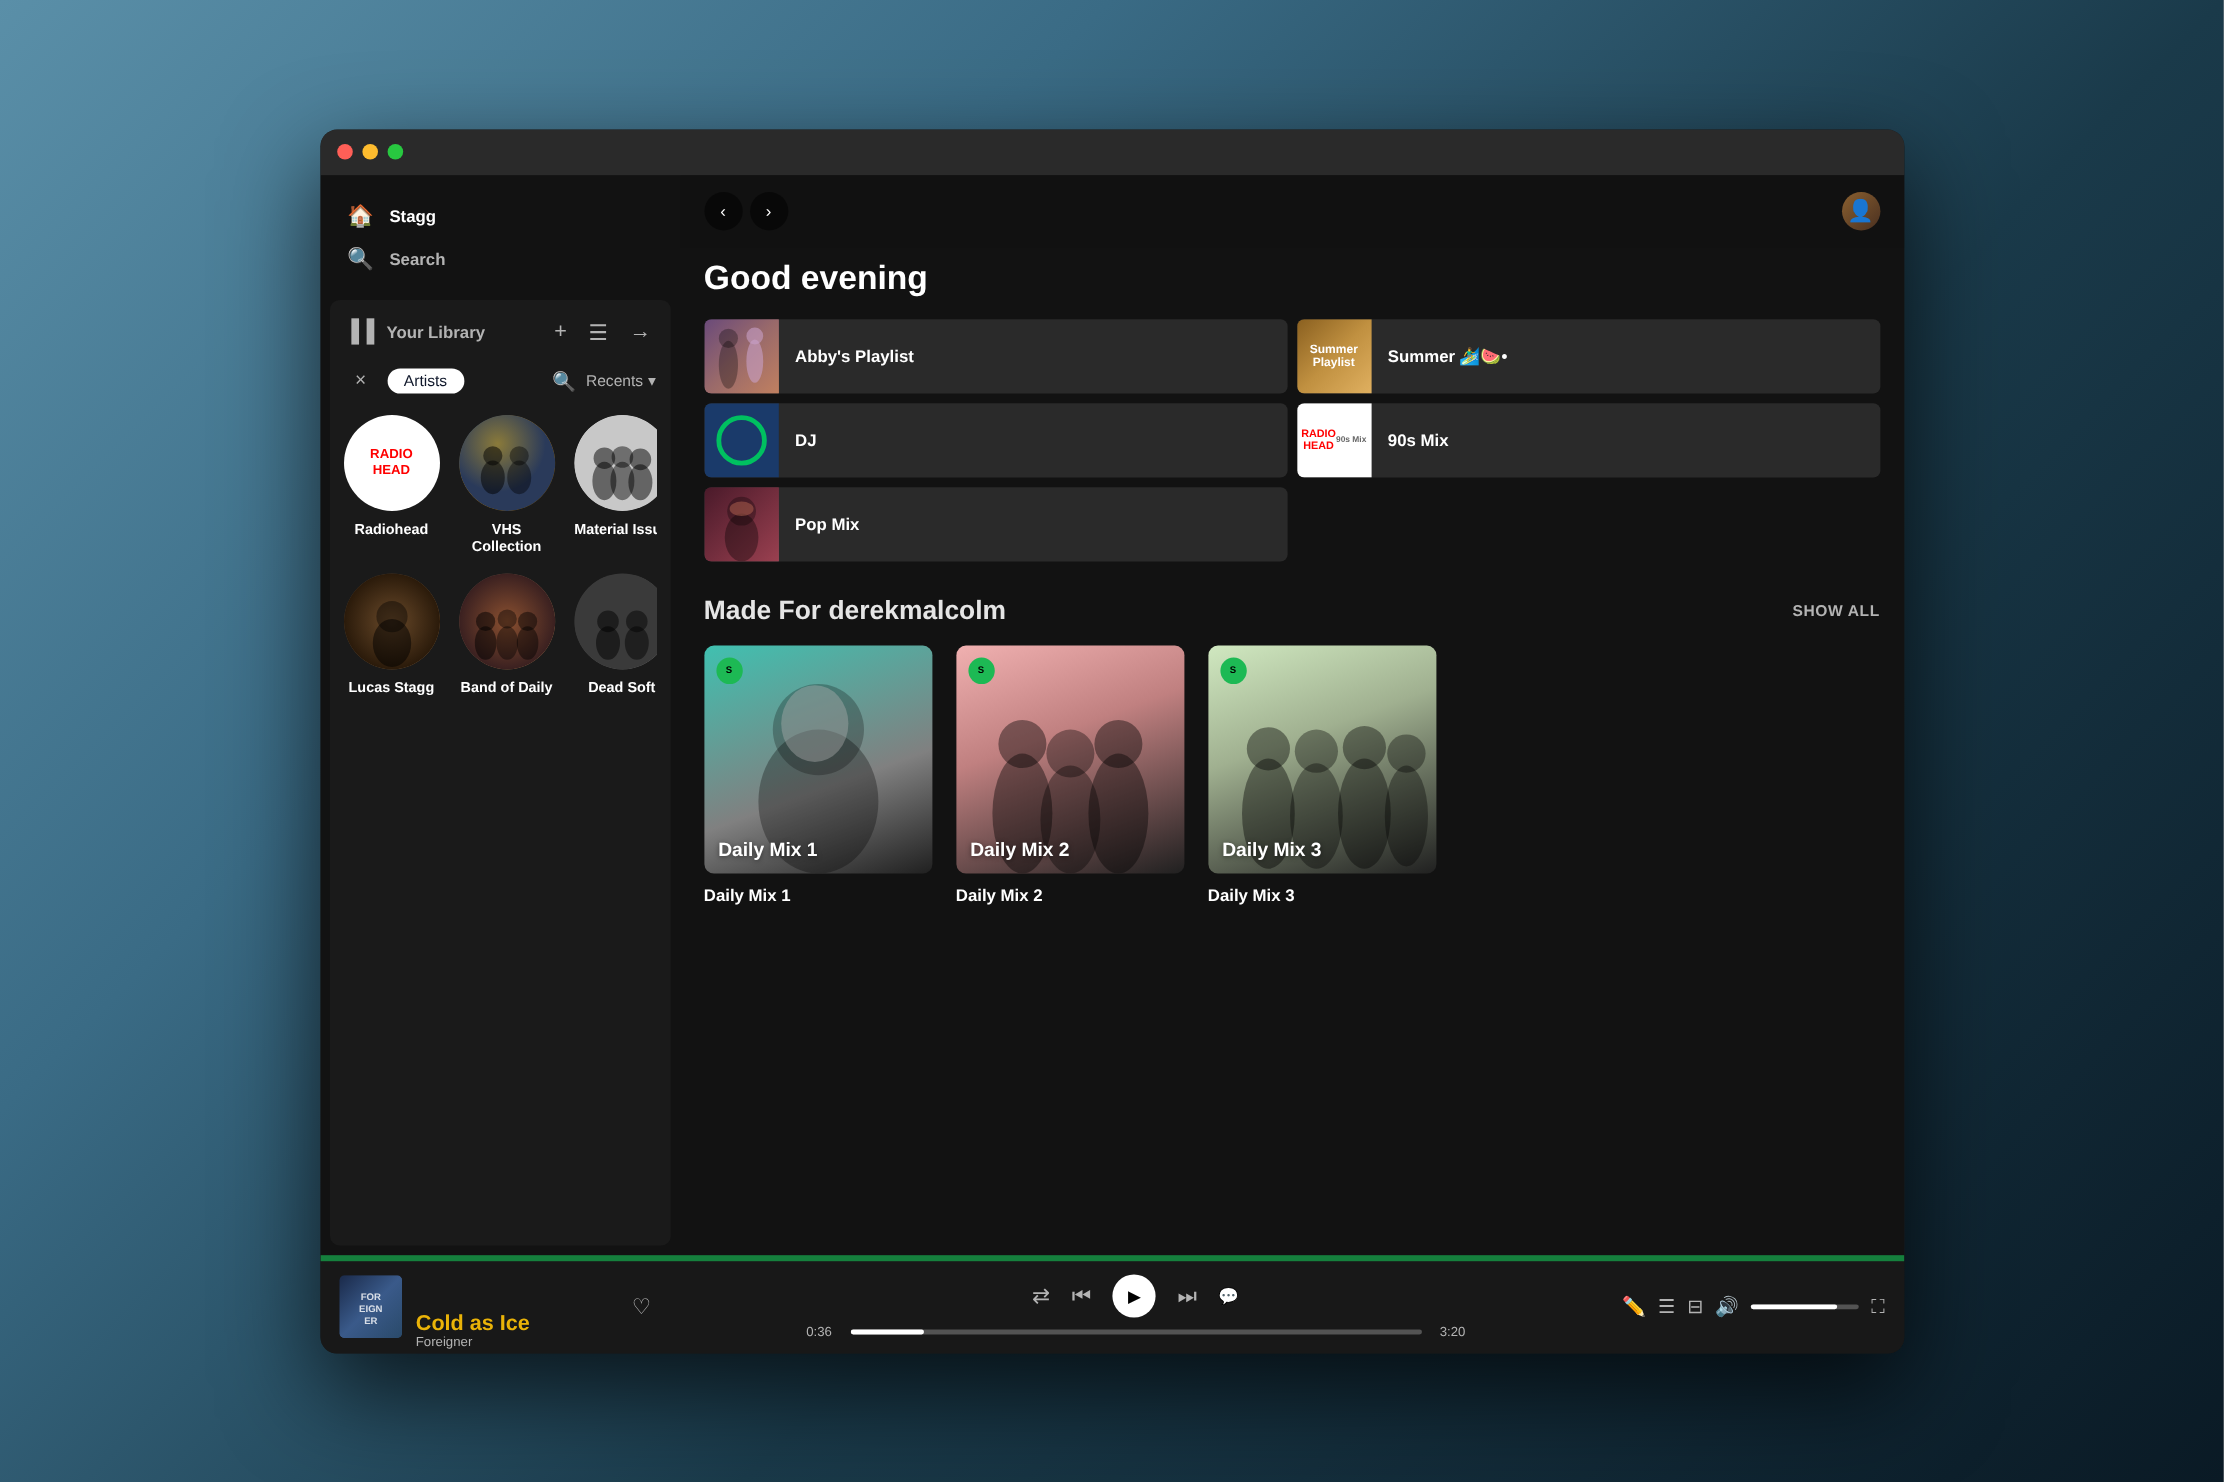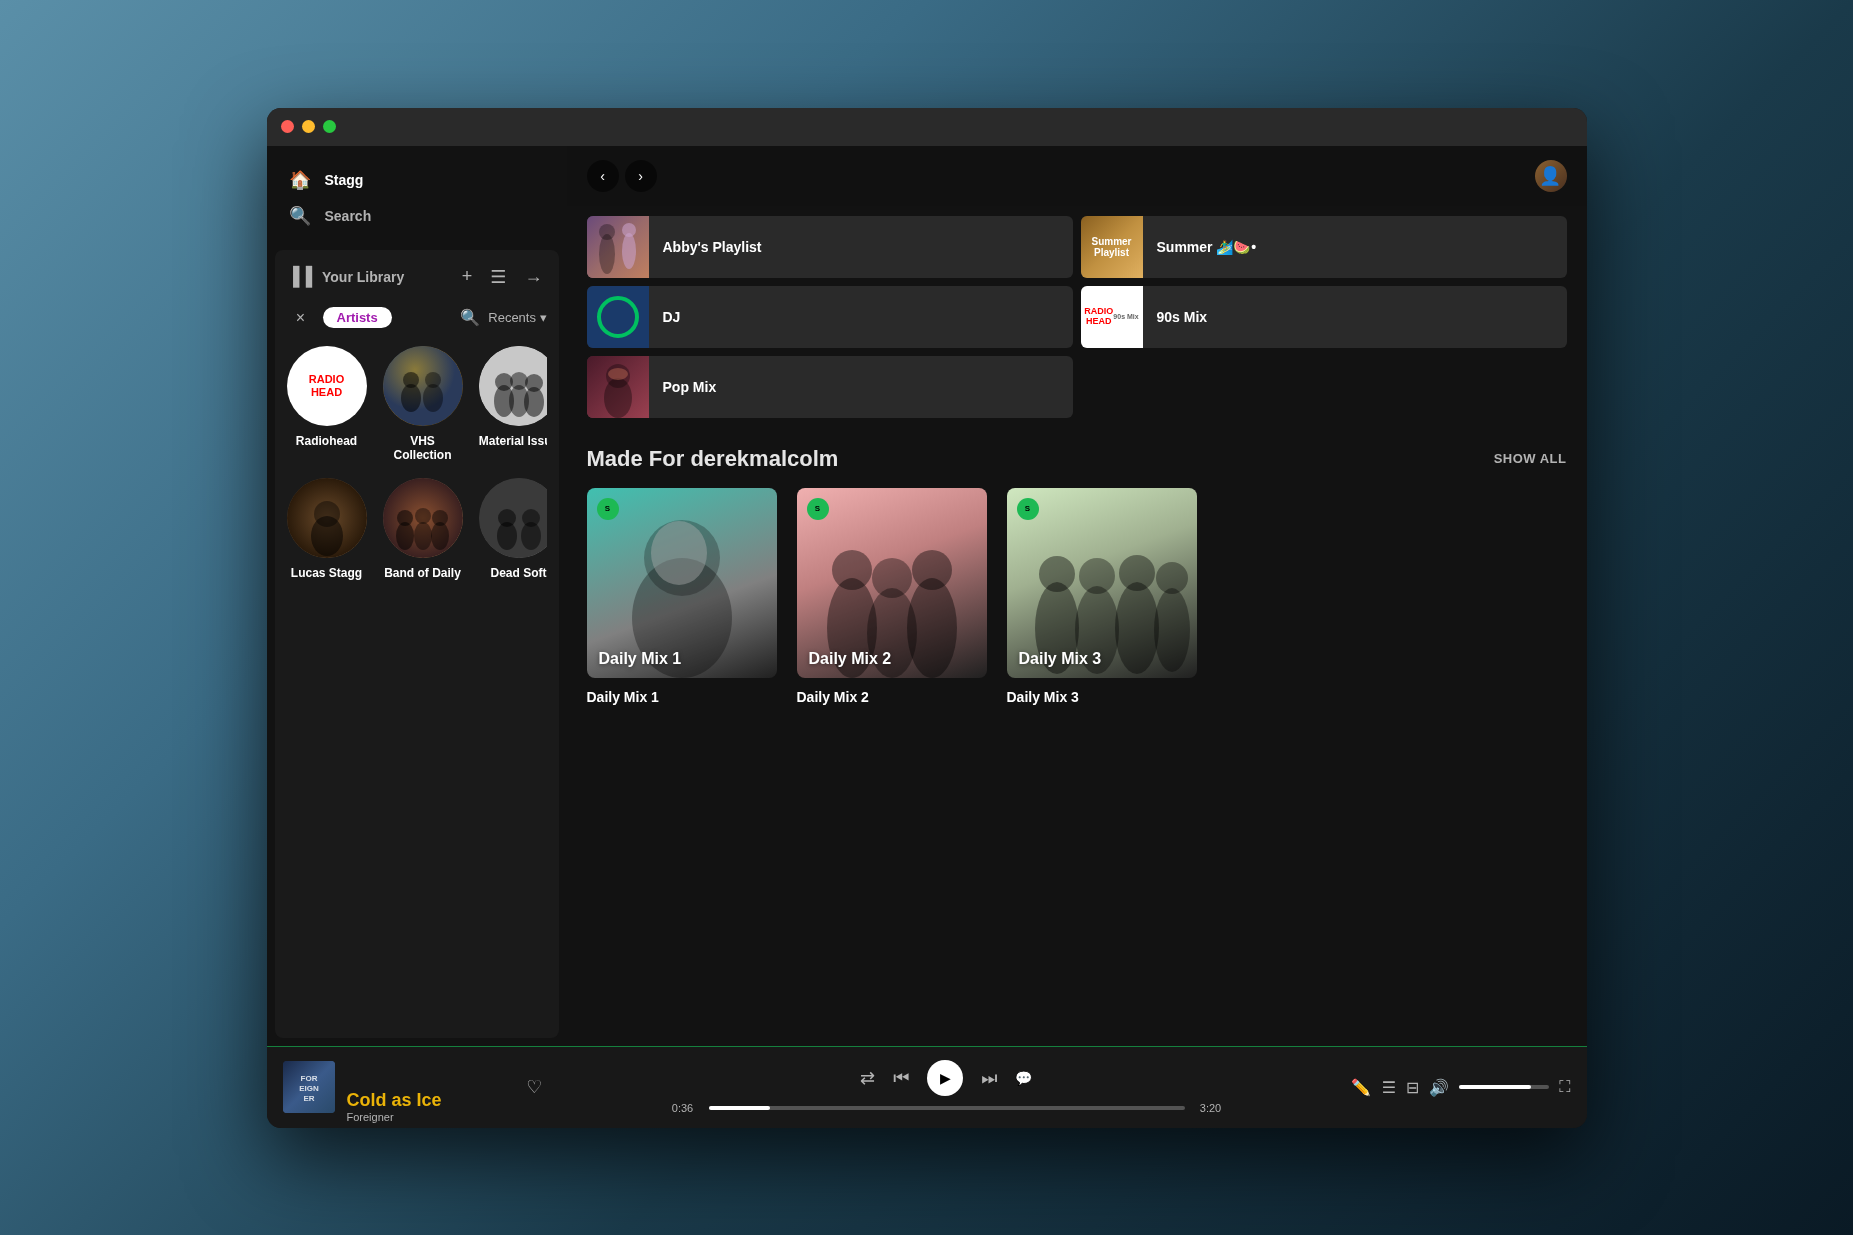--- a/index.html
+++ b/index.html
@@ -140,26 +140,26 @@
       cursor: pointer;
       font-size: 16px;
       display: flex;
       align-items: center;
       justify-content: center;
       width: 28px;
       height: 28px;
     }
     .filter-pill {
       background: white;
-      color: #a21caf;
+      color: #0f172a;
       border: none;
       border-radius: 20px;
       padding: 3px 14px;
       font-size: 13px;
-      font-weight: 700;
+      font-weight: 400;
       cursor: pointer;
     }
     .sort-group {
       display: flex;
       align-items: center;
       gap: 8px;
     }
     .search-icon-btn {
       background: none;
       border: none;
@@ -441,21 +441,21 @@
       align-items: center;
       justify-content: center;
       font-size: 8px;
       color: black;
       font-weight: 900;
     }
     
     .playback-bar {
       height: 82px;
       background: #181818;
-      border-top: 1px solid #15803d;
+      border-top: 5px solid #15803d;
       display: flex;
       align-items: center;
       padding: 0 16px;
       flex-shrink: 0;
     }
     .now-playing {
       display: flex;
       align-items: center;
       gap: 12px;
       width: 260px;
@@ -738,20 +738,21 @@
     <div class="main-content">
       <div class="content-header">
         <div class="nav-buttons">
           <button class="nav-btn">‹</button>
           <button class="nav-btn">›</button>
         </div>
         <div class="user-avatar">👤</div>
       </div>
 
       <div class="content-body">
+        <div class="greeting">Good evening</div>
 
         <div class="quick-grid">
 
 
           <div class="quick-item">
             <div class="quick-thumb quick-thumb-abbys">
               <svg viewBox="0 0 62 62" style="width:62px;height:62px">
                 <defs>
                   <linearGradient id="abbys-g" x1="0%" y1="0%" x2="100%" y2="100%">
                     <stop offset="0%" stop-color="#6a4a7a"></stop>

